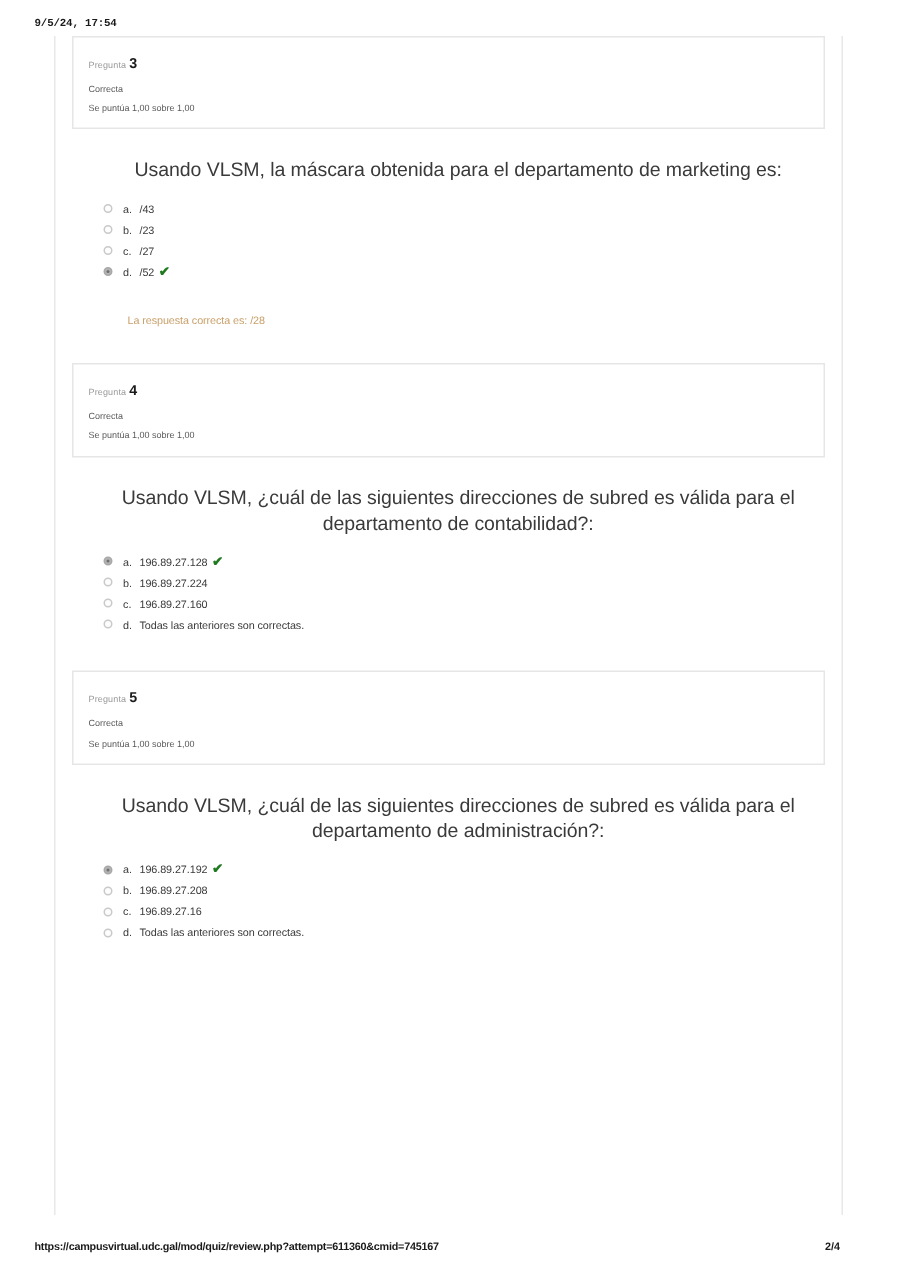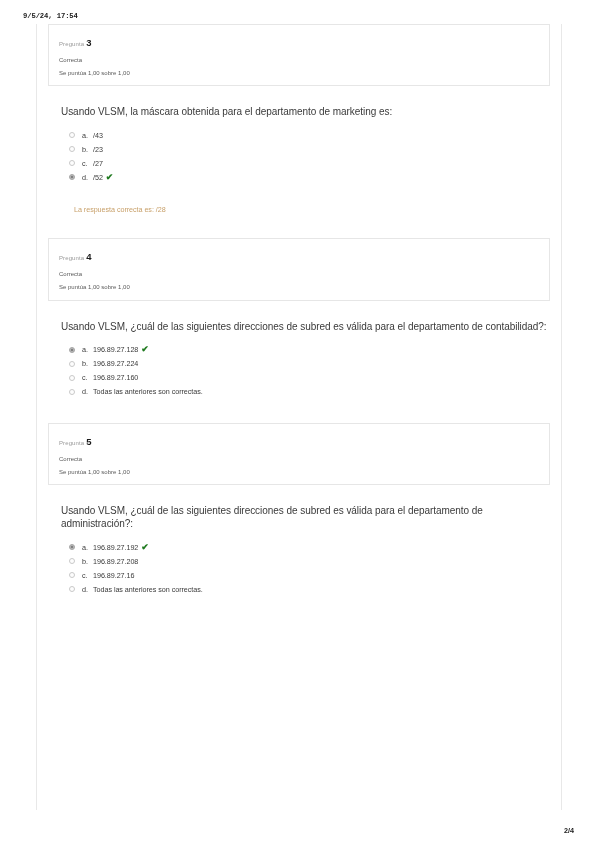--- a/index.html
+++ b/index.html
@@ -55,21 +55,21 @@
     font-weight: bold;
   }
   .print-footer .pf-url {
     position: absolute;
     left: 23px;
     top: 0;
     letter-spacing: -0.15px;
   }
   .print-footer .pf-page {
     position: absolute;
-    right: 25px;
+    right: 39px;
     top: 0;
     margin-left: 36px;
   }
 
   
   .page-frame {
     position: absolute;
     left: 36px;
     top: 24px;
     width: 526px;
@@ -121,25 +121,26 @@
   }
   .q-grade {
     font-size: 6px;
     color: #5a5a5a;
   }
 
   .q-body {
     padding: 0 12px 0 24px;
   }
   .q-text {
-    font-size: 10px;
+    font-size: 13px;
     color: #3a3a3a;
     line-height: 1.3;
     margin: 19px 0 0 0;
     letter-spacing: -0.05px;
+    text-align: center;
   }
 
   .q-answers {
     margin: 10px 0 0 8px;
     padding: 0;
     list-style: none;
   }
   .q-answer {
     display: flex;
     align-items: center;
@@ -185,21 +186,21 @@
     margin-left: 3px;
     color: #1f7a1f;
     font-size: 9px;
     line-height: 1;
     font-weight: bold;
   }
 
   .q-feedback {
     font-size: 7.2px;
     color: #c8a06a;
-    margin: 21px 0 0 13px;
+    margin: 21px 0 0 24px;
     letter-spacing: -0.05px;
   }
 
   .spacer-after-q3 { height: 24px; }
   .spacer-after-q4 { height: 24px; }
 </style>
 </head>
 <body>
 
 <div class="print-header">
@@ -319,14 +320,15 @@
           <span class="ans-letter">d.</span>
           <span class="ans-text">Todas las anteriores son correctas.</span>
         </li>
       </ul>
     </div>
   </div>
 
 </div>
 
 <div class="print-footer">
+  <span class="pf-url">https://campusvirtual.udc.gal/mod/quiz/review.php?attempt=611360&amp;cmid=745167</span>
   <span class="pf-page">2/4</span>
 </div>
 
 </body></html>

